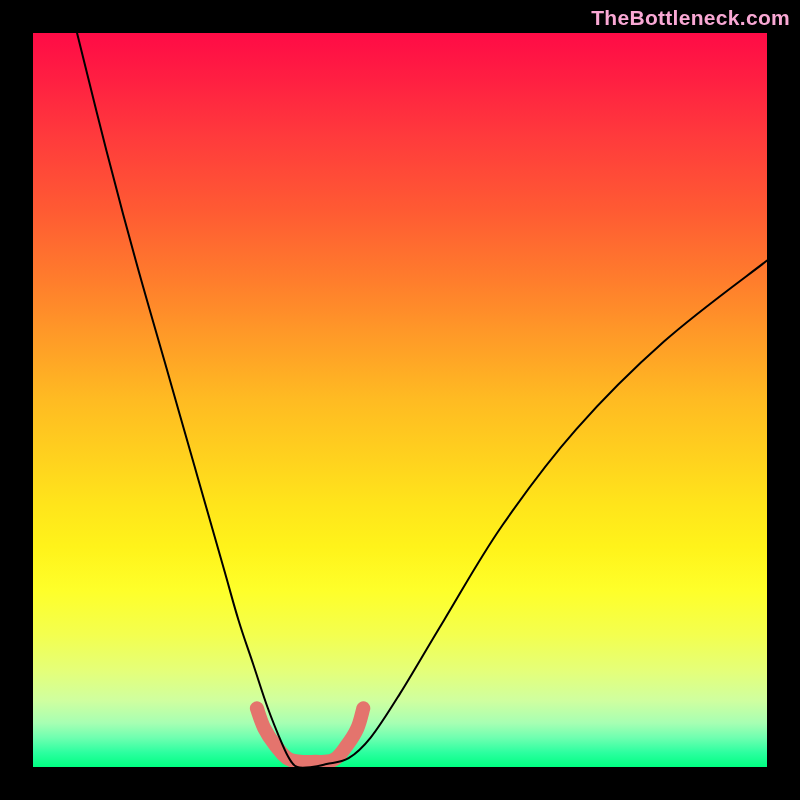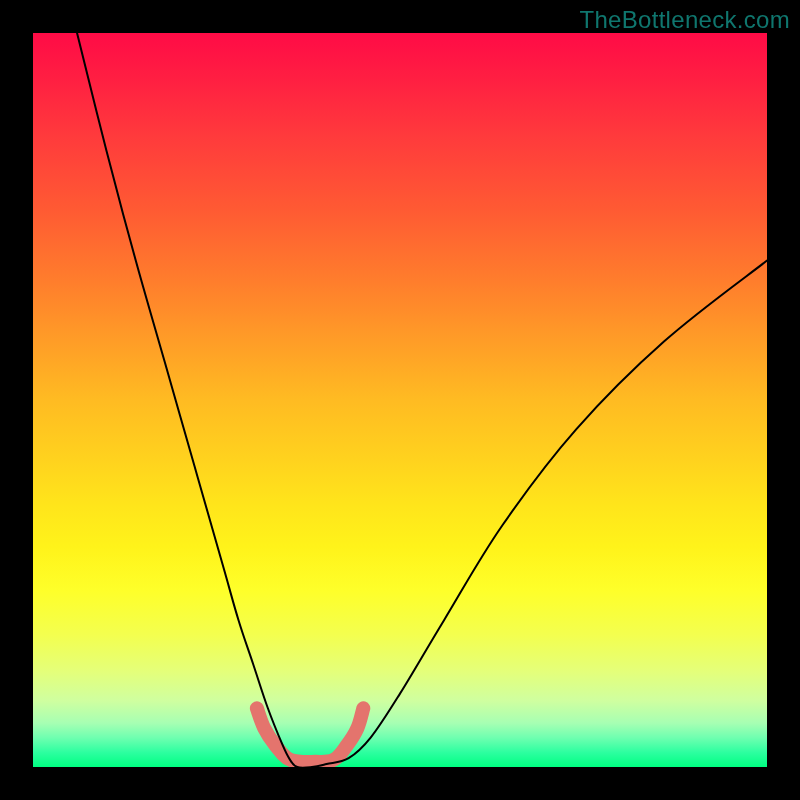--- a/index.html
+++ b/index.html
@@ -45,23 +45,23 @@
       #a7ffb3 94%,
       #6fffb0 96%,
       #2dffa0 98%,
       #00ff82 100%
     );
   }
   .watermark {
     position: absolute;
     top: 6px;
     right: 10px;
-    color: #0f766e;
-    font-size: 24px;
-    font-weight: 400;
+    color: #f9a8d4;
+    font-size: 21px;
+    font-weight: 700;
     letter-spacing: 0.3px;
   }
   svg.curve {
     position: absolute;
     left: 0;
     top: 0;
     width: 734px;
     height: 734px;
     pointer-events: none;
   }

